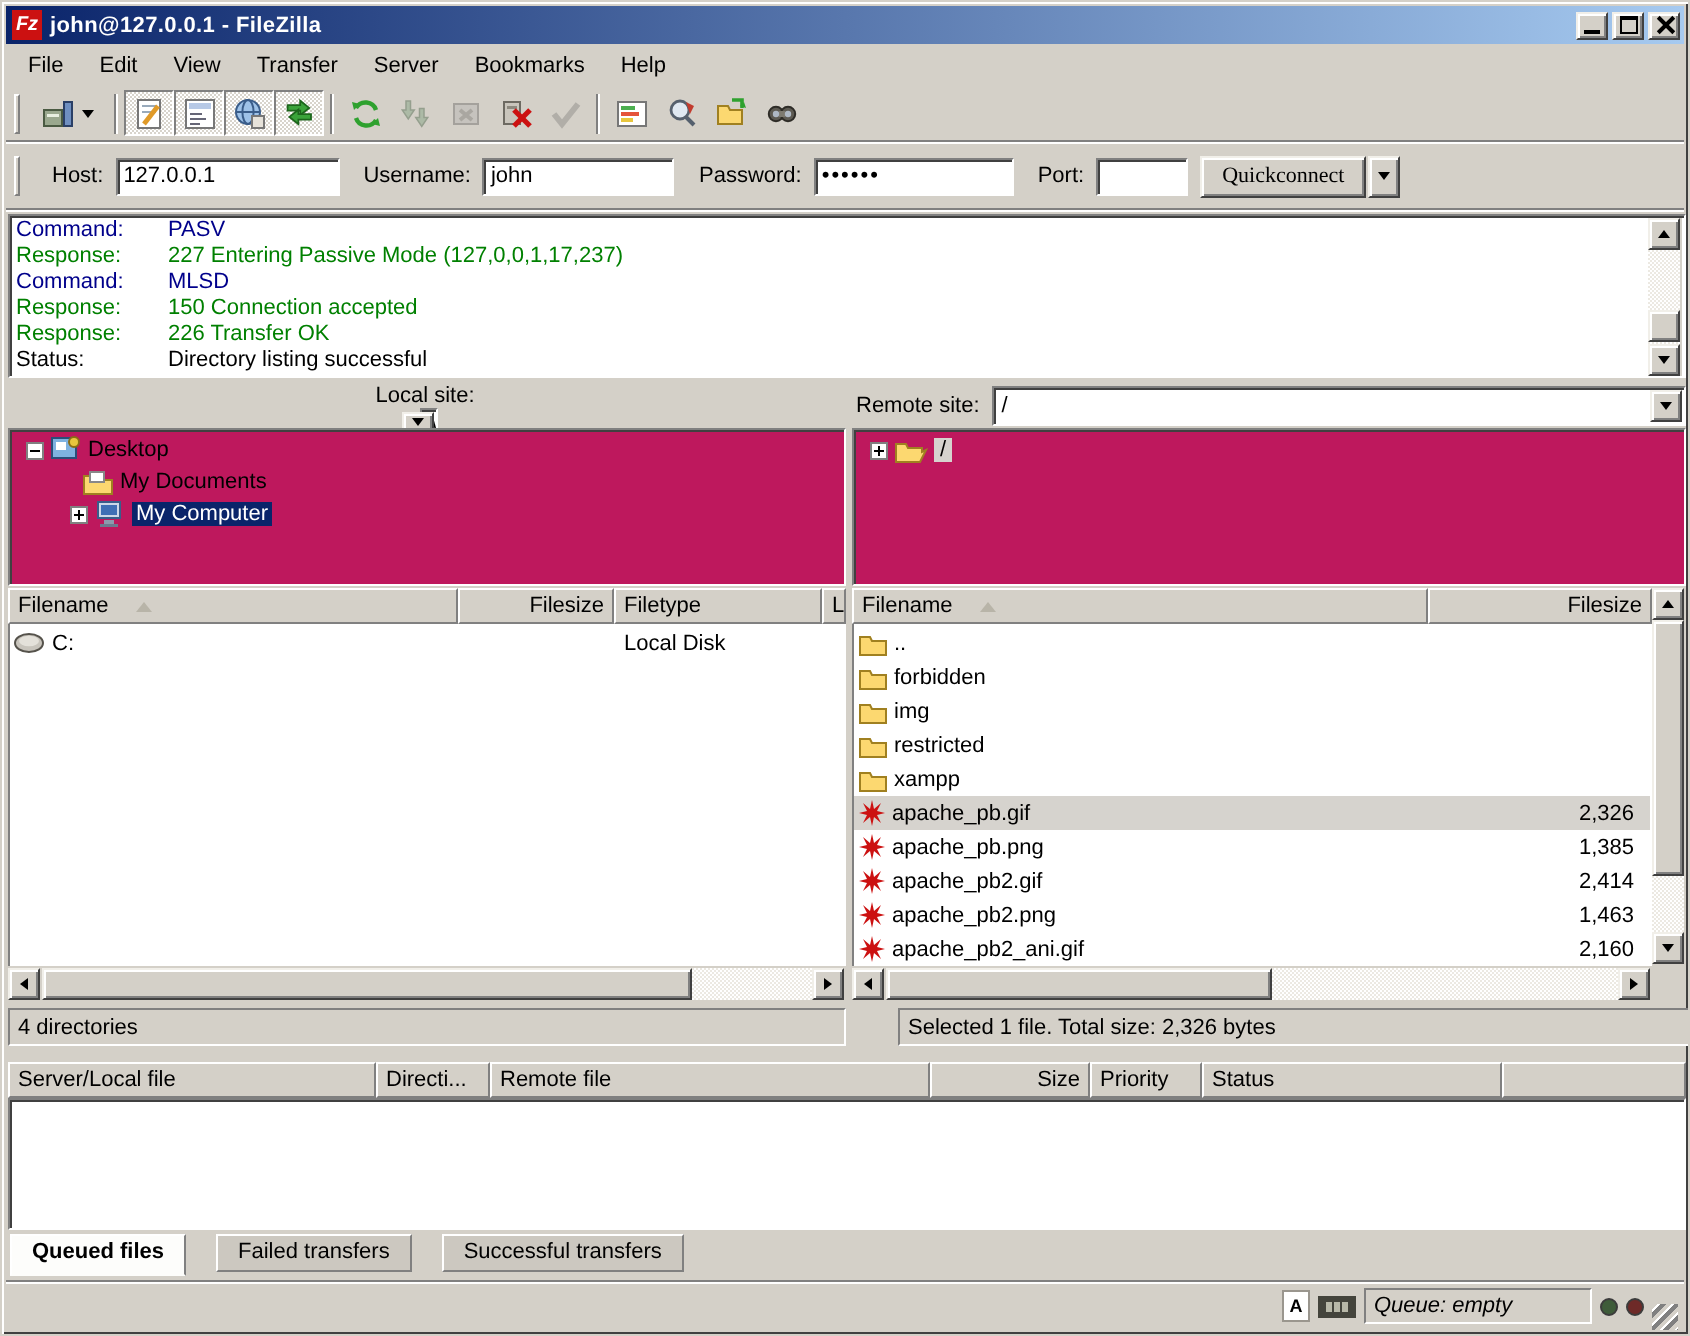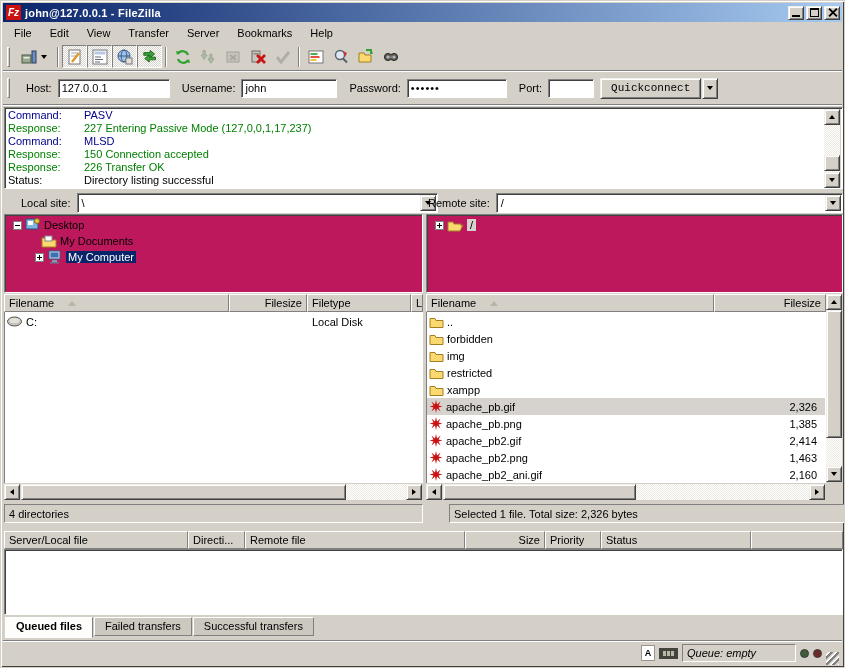--- a/index.html
+++ b/index.html
@@ -42,21 +42,21 @@
   .tsep { width:2px; height:20px; margin:0 3px; border-left:1px solid #808080; border-right:1px solid #fff; }
   .dropdown-arrow { width:0; height:0; border-left:3px solid transparent; border-right:3px solid transparent; border-top:4px solid #000; }
   .dim { opacity:.45; filter:grayscale(60%); }
 
   
   #quickbar { position:absolute; left:2px; top:71px; right:2px; height:33px; display:flex; align-items:center; gap:6px; padding-left:2px;
               border-bottom:1px solid #808080; box-shadow:0 1px 0 #fff; }
   .qlabel { margin-left:6px; }
   input.field { font-family:"Liberation Sans",sans-serif; font-size:11px; height:19px; padding:1px 3px;
                 background:#fff; border:1px solid; border-color:#808080 #fff #fff #808080; box-shadow:inset 1px 1px 0 #404040; }
-  #qc-btn { height:21px; padding:0 10px; font-size:11px; font-family:Liberation Mono, monospace; }
+  #qc-btn { height:21px; padding:0 10px; font-size:11px; font-family:Liberation Serif, serif; }
   #qc-drop { width:16px; height:21px; display:flex; align-items:center; justify-content:center; }
 
   
   #log { position:absolute; left:3px; top:106px; width:839px; height:82px; background:#fff; padding:1px 0 0 3px;
          border:1px solid; border-color:#808080 #fff #fff #808080; box-shadow:inset 1px 1px 0 #404040; overflow:hidden; }
   .logline { display:flex; line-height:13px; }
   .loglabel { width:76px; }
   .cmd { color:#00008b; } .resp { color:#008000; } .stat { color:#000; }
   #log-scroll { position:absolute; right:1px; top:1px; width:17px; height:79px; background:#d4d0c8; }
 
@@ -94,21 +94,21 @@
                border-bottom:5px solid #b8b4a8; margin-left:14px; }
 
   .hscroll { position:absolute; top:483px; height:17px; background:#d4d0c8; }
   .statusline { position:absolute; top:503px; height:19px; background:#d4d0c8; display:flex; align-items:center; padding:0 4px;
                 border:1px solid; border-color:#808080 #fff #fff #808080; }
 
   
   #queue-header { position:absolute; left:3px; top:530px; width:839px; height:18px; display:flex; }
   #queue-body { position:absolute; left:3px; top:548px; width:839px; height:66px; background:#fff;
                 border:1px solid; border-color:#808080 #fff #fff #808080; box-shadow:inset 1px 1px 0 #404040; }
-  #tabs { position:absolute; left:4px; top:616px; height:21px; display:flex; align-items:flex-start; gap:1px; }
+  #tabs { position:absolute; left:4px; top:616px; height:21px; display:flex; align-items:flex-start; gap:15px; }
   .tab { height:19px; padding:2px 10px; background:#ccc8c0; border:1px solid; border-color:#fff #808080 #808080 #fff; }
   .tab.active { background:#fdfdfb; font-weight:bold; height:21px; border-bottom-color:#fdfdfb; }
 
   
   #statusbar { position:absolute; left:2px; right:2px; bottom:2px; height:25px;
                border-top:1px solid #808080; box-shadow:0 1px 0 #fff inset; display:flex; align-items:center; justify-content:flex-end; gap:4px; padding:0 3px; }
   #tt-icon { width:14px; height:16px; background:#fff; border:1px solid #9a968e; font-size:9px; font-weight:bold;
              display:flex; align-items:center; justify-content:center; }
   #enc-badge { width:19px; height:11px; background:#44443c; display:flex; align-items:center; justify-content:center; gap:1px; }
   #enc-badge i { display:block; width:3px; height:5px; background:#b8b8a8; }
@@ -307,21 +307,21 @@
           <span class="tri-up"></span>
         </div>
       <div class="track" style="position:absolute; left:0; top:16px; width:16px; height:47px;"></div>
       <div class="out" style="position:absolute; left:0; top:46px; width:16px; height:16px;"></div>
       <div class="sbtn out" style="left:0; top:63px;">
           <span class="tri-down"></span>
         </div>
     </div>
   </div>
 
-  <div class="siterow" style="left:18px; width:419px;">
+  <div class="siterow" style="left:4px; width:419px;flex-direction:column;">
     <span style="padding:0 6px 0 2px;">Local site:</span>
     <div class="combo" style="flex:1;">
       <span>\</span>
       <div class="cbtn out">
           <span class="dropdown-arrow"></span>
         </div>
     </div>
   </div>
 
   <div class="siterow" style="left:425px; width:417px;">

